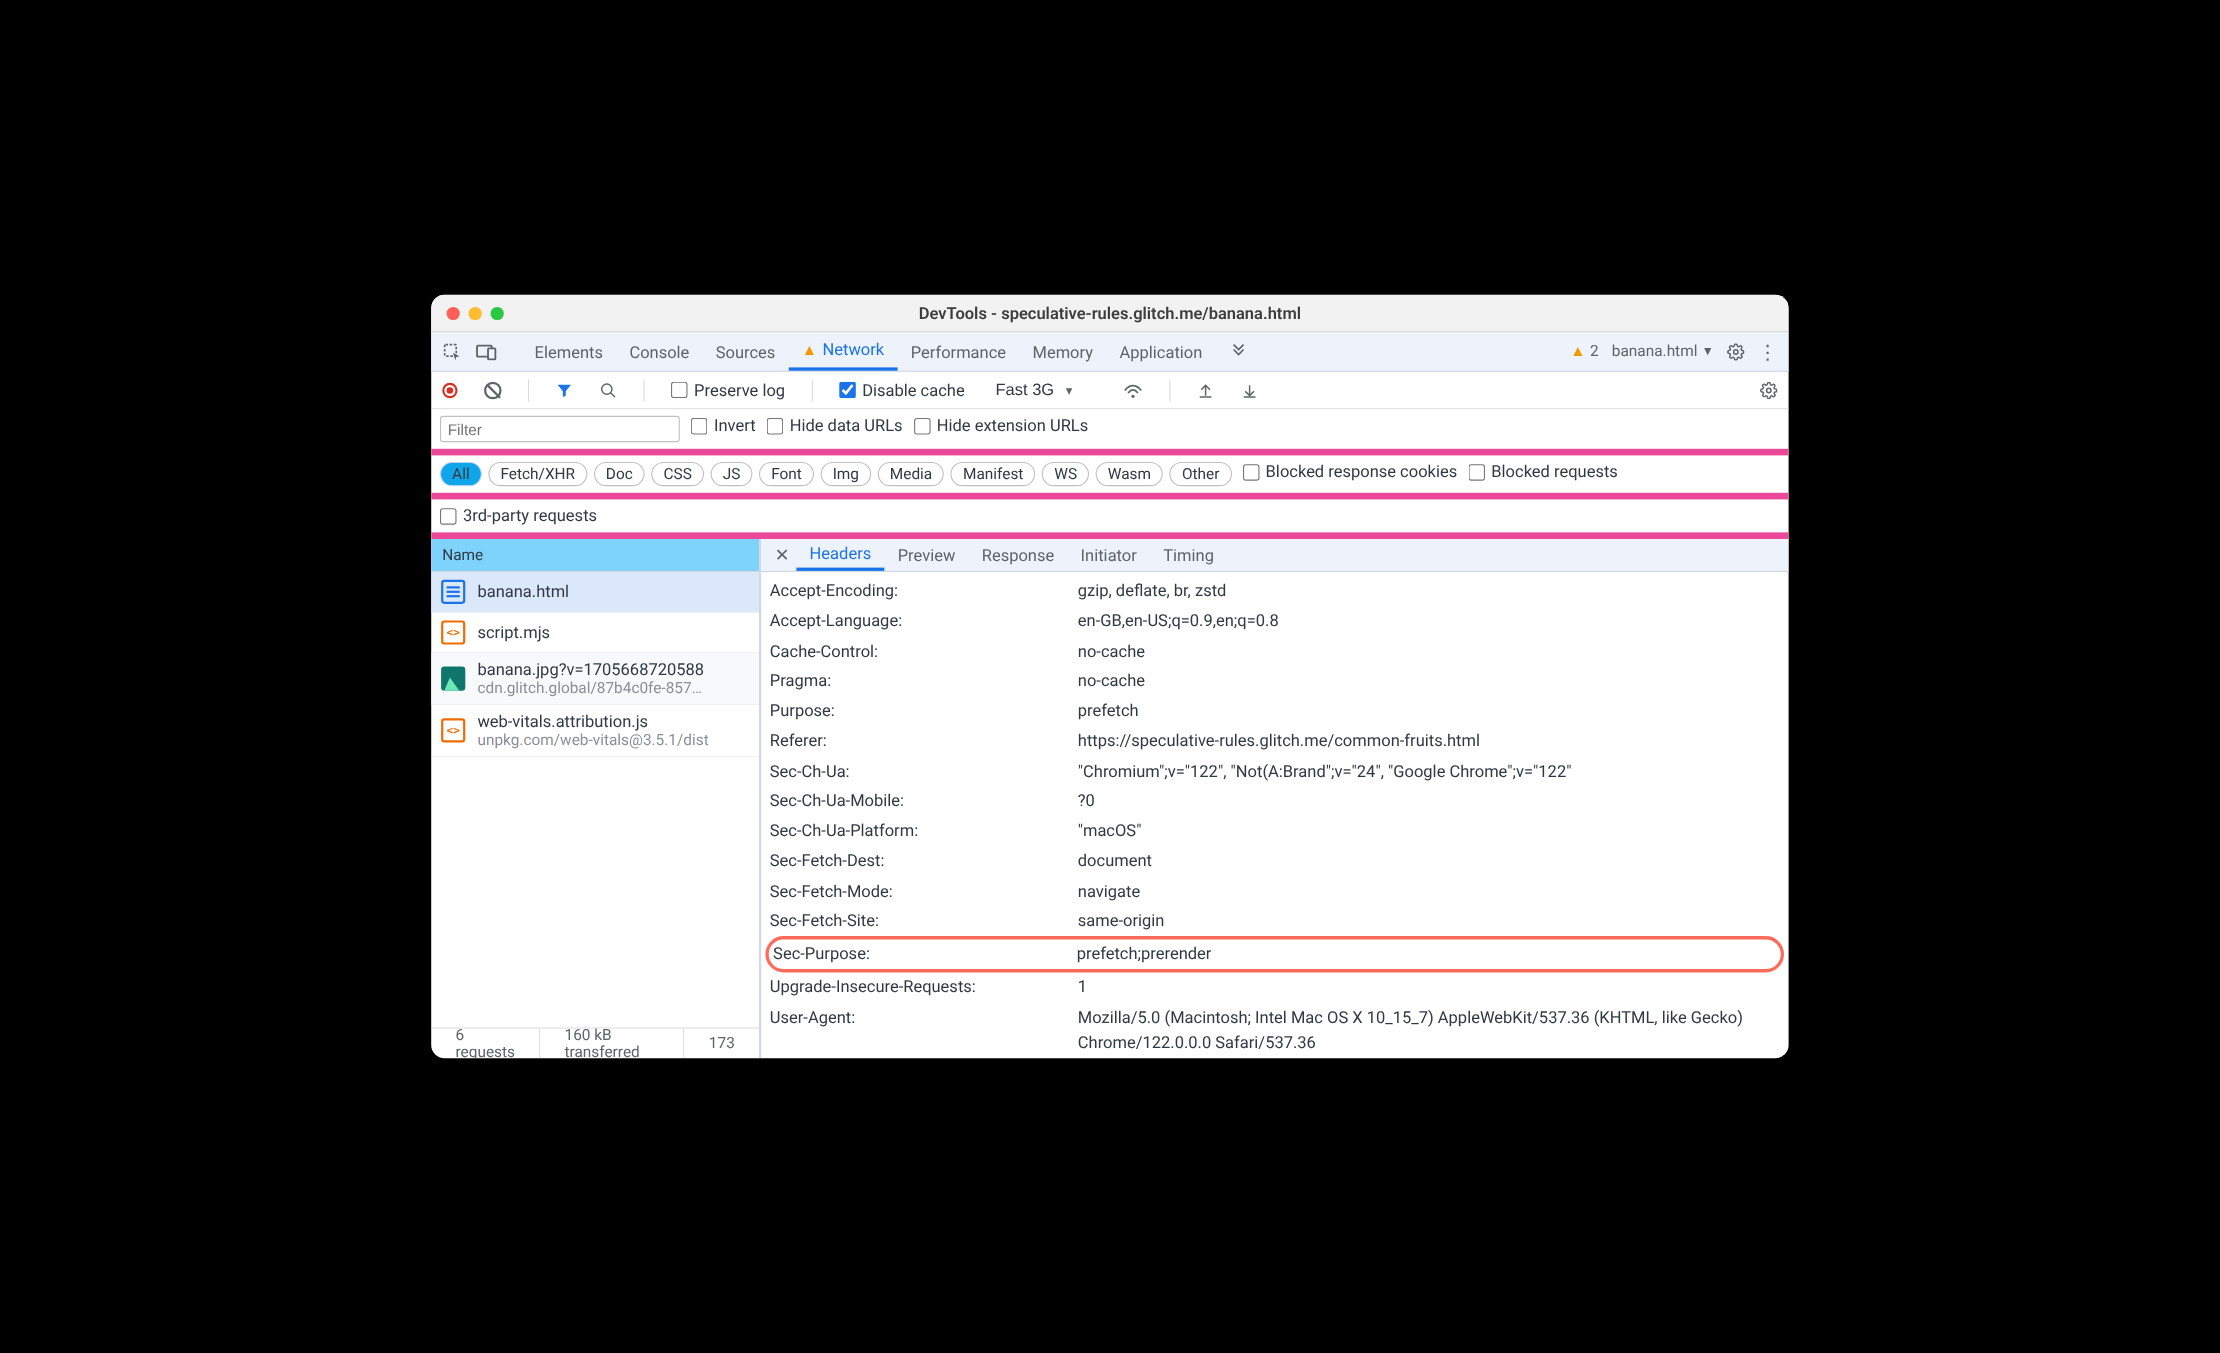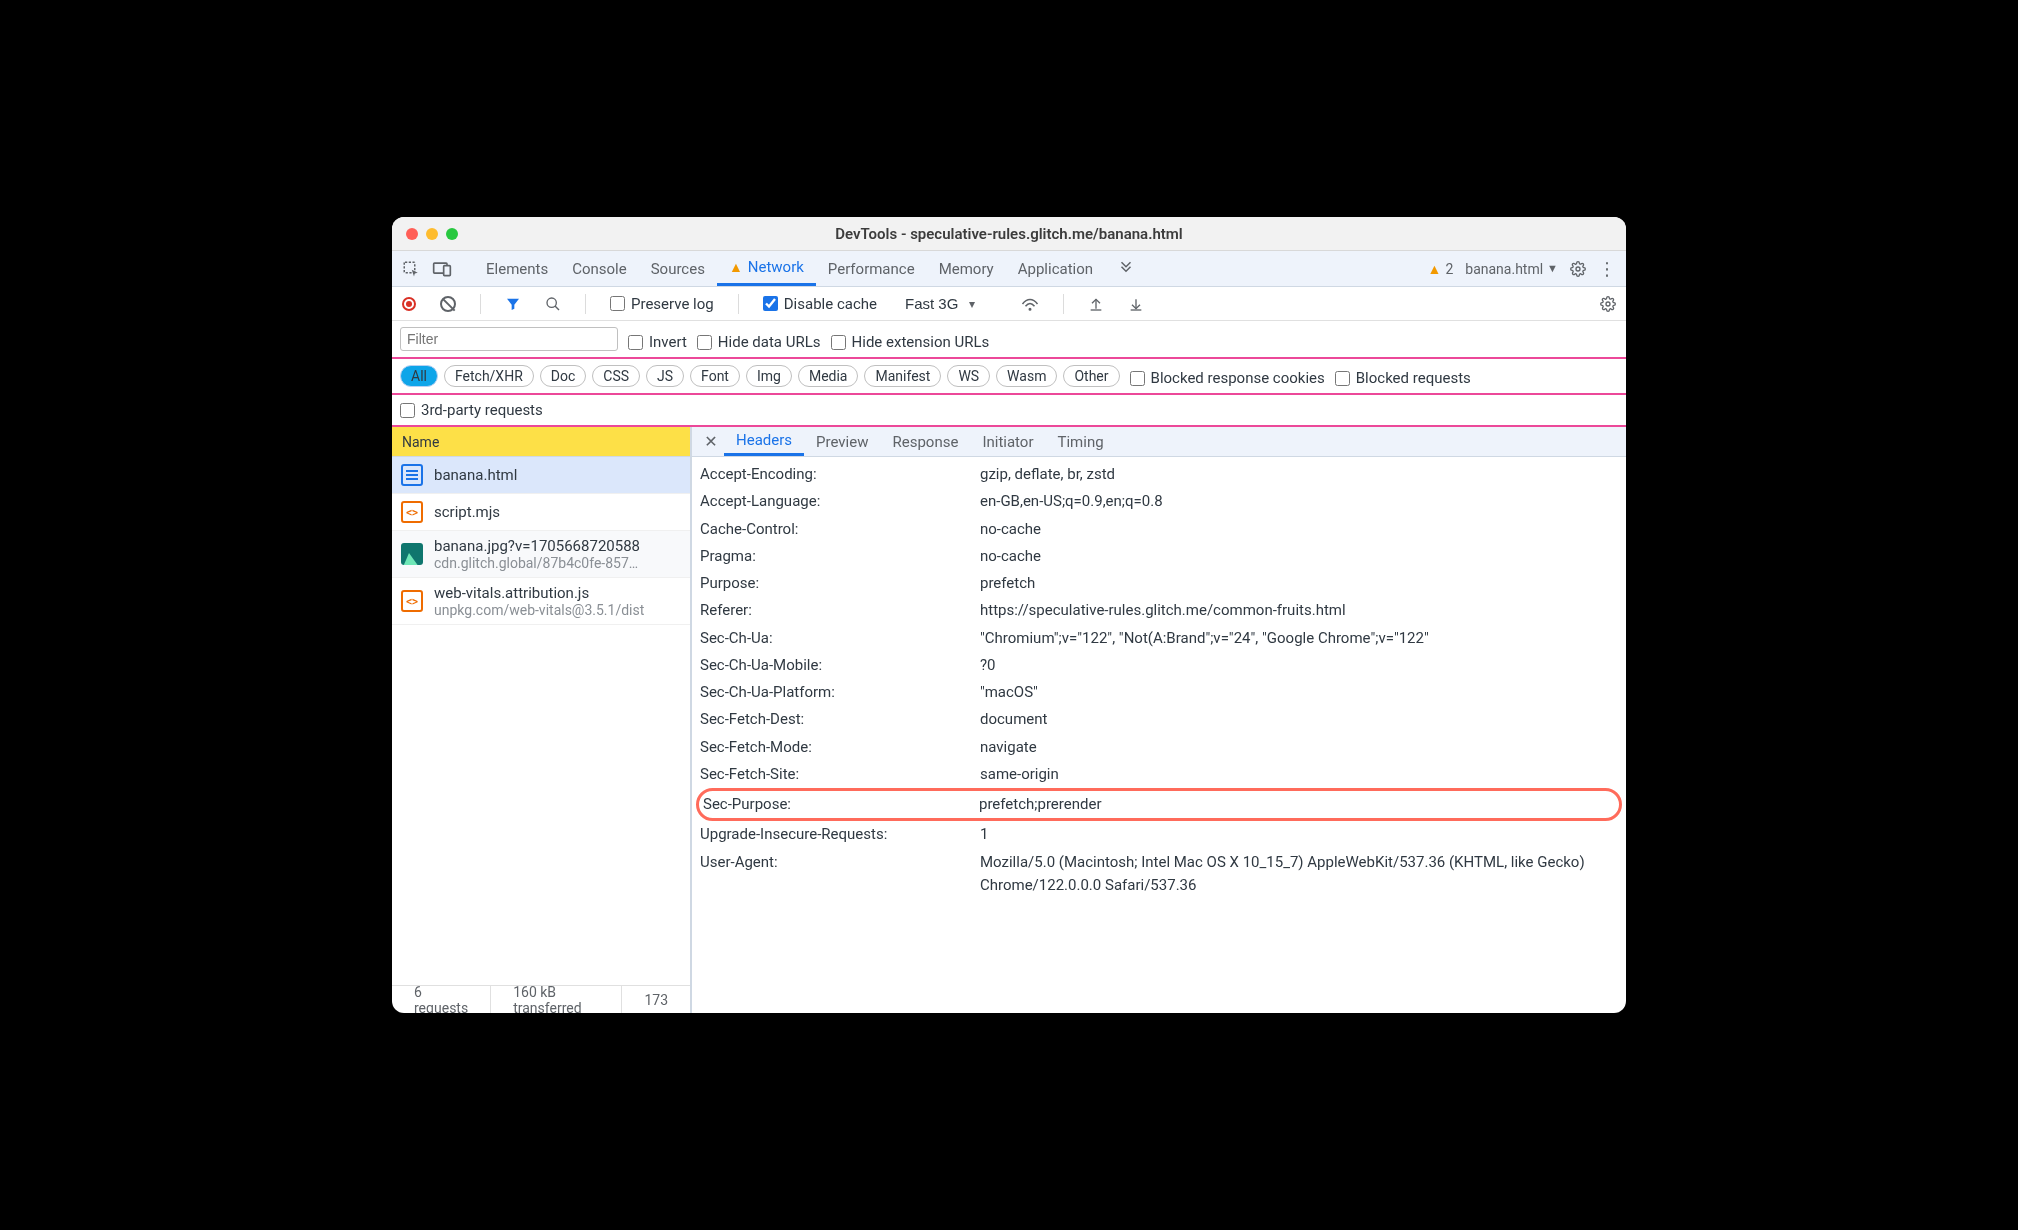--- a/index.html
+++ b/index.html
@@ -9,21 +9,21 @@
     font-size: 14px;
     color: #303942;
     width: 2018px;
     height: 1230px;
     display: flex;
     align-items: center;
     justify-content: center;
   }
   .window {
     width: 1234px;
-    height: 796px;
+    height: 694px;
     background: #fff;
     border-radius: 12px;
     box-shadow: 0 40px 80px rgba(0,0,0,0.5);
     overflow: hidden;
     display: flex;
     flex-direction: column;
   }
   
   .titlebar {
     height: 34px;
@@ -126,23 +126,23 @@
     padding: 2px 18px 2px 4px;
     appearance: none;
   }
   .toolbar .select-wrap{position:relative; display:flex; align-items:center;}
   .toolbar .select-wrap::after{
     content:"▾"; position:absolute; right:2px; color:#5f6368; font-size:12px; pointer-events:none;
   }
   .toolbar .right-gear { margin-left:auto; }
   
   .filterbar {
-    border-bottom: 2px solid #ec4899;
+    border-bottom: 6px solid #ec4899;
     padding: 6px 8px;
-    display:flex; flex-wrap:wrap; align-items:flex-end; gap:10px;
+    display:flex; flex-wrap:wrap; align-items:flex-start; gap:10px;
     font-size:15px;
   }
   .filterbar input.filter {
     width: 218px; height:24px; border:1px solid #c0c0c0; border-radius:3px;
     padding: 0 6px; font-size:14px;
   }
   .filterbar label.chk { display:flex; align-items:center; gap:6px;}
   .filterbar input[type=checkbox]{ width:15px; height:15px;}
   .pill {
     border:1px solid #c0c0c0; border-radius:14px; padding:2px 10px; font-size:14px;
@@ -150,21 +150,21 @@
   }
   .pill.active { background:#0ea5e9; border-color:#b9d1f2; }
   
   .split {
     flex:1; display:flex; min-height:0;
   }
   .left-pane {
     width: 300px; border-right:2px solid #cfd8e3; display:flex; flex-direction:column;
   }
   .left-header {
-    height:30px; background:#fde047; border-bottom:1px solid #cfd8e3;
+    height:30px; background:#7dd3fc; border-bottom:1px solid #cfd8e3;
     display:flex; align-items:center; padding:0 10px; font-weight:400; color:#303942;
   }
   .req-list { flex:1; overflow-y:auto; }
   .req-item {
     display:flex; align-items:center; gap:10px; padding:6px 8px; border-bottom:1px solid #f0f0f0;
     cursor:pointer;
   }
   .req-item.selected { background:#dbe7fb; }
   .req-item.alt { background:#f8f9fb; }
   .req-item .file-icon {

